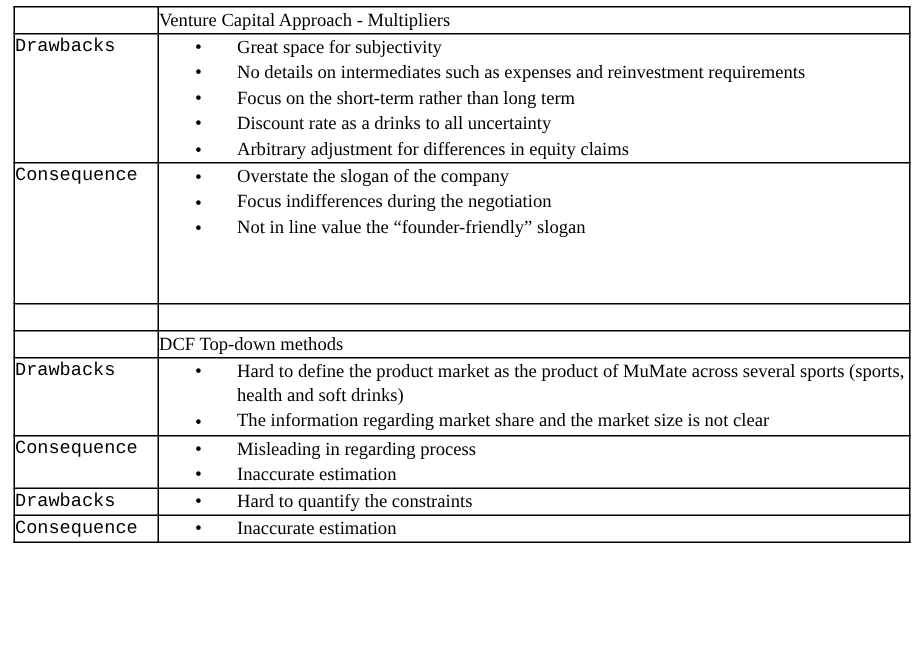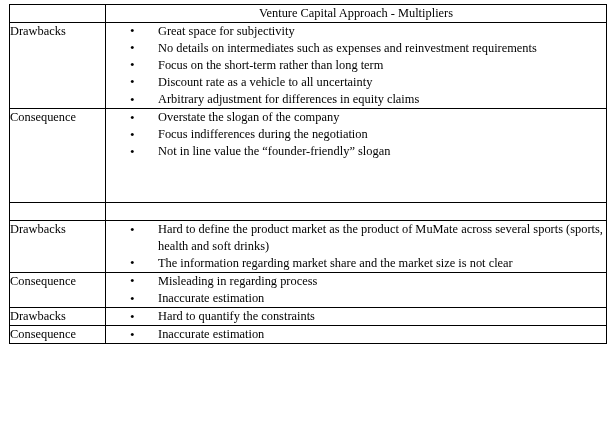--- a/index.html
+++ b/index.html
@@ -34,25 +34,25 @@
     padding: 0;
     background: #ffffff;
   }
   col.col-label { width: 96px; }
   col.col-body  { width: 501px; }
 
   
   td.label-cell {
     padding: 2px 0 2px 6px;
     white-space: nowrap;
+    font-family: Liberation Mono, monospace;
   }
   
   td.section-cell {
     padding: 2px 6px 3px 6px;
-    text-align: center;
   }
   td.blank-cell {
     padding: 0;
     height: 15px;
   }
   td.body-cell {
     padding: 2px 8px 3px 0;
   }
   ul.bullets {
     list-style: none;
@@ -90,21 +90,21 @@
         <td class="section-cell">Venture Capital Approach - Multipliers</td>
       </tr>
 
       <tr>
         <td class="label-cell">Drawbacks</td>
         <td class="body-cell">
           <ul class="bullets">
             <li>Great space for subjectivity</li>
             <li>No details on intermediates such as expenses and reinvestment requirements</li>
             <li>Focus on the short-term rather than long term</li>
-            <li>Discount rate as a vehicle to all uncertainty</li>
+            <li>Discount rate as a drinks to all uncertainty</li>
             <li>Arbitrary adjustment for differences in equity claims</li>
           </ul>
         </td>
       </tr>
 
       <tr>
         <td class="label-cell">Consequence</td>
         <td class="body-cell">
           <ul class="bullets">
             <li>Overstate the slogan of the company</li>
@@ -113,20 +113,24 @@
           </ul>
           <div style="height:42px"></div>
         </td>
       </tr>
 
       <tr class="spacer-row">
         <td class="blank-cell">&nbsp;</td>
         <td class="blank-cell">&nbsp;</td>
       </tr>
 
+      <tr>
+        <td class="label-cell">&nbsp;</td>
+        <td class="section-cell">DCF Top-down methods</td>
+      </tr>
 
       <tr>
         <td class="label-cell">Drawbacks</td>
         <td class="body-cell">
           <ul class="bullets">
             <li>Hard to define the product market as the product of MuMate across several sports (sports, health and soft drinks)</li>
             <li>The information regarding market share and the market size is not clear</li>
           </ul>
         </td>
       </tr>

